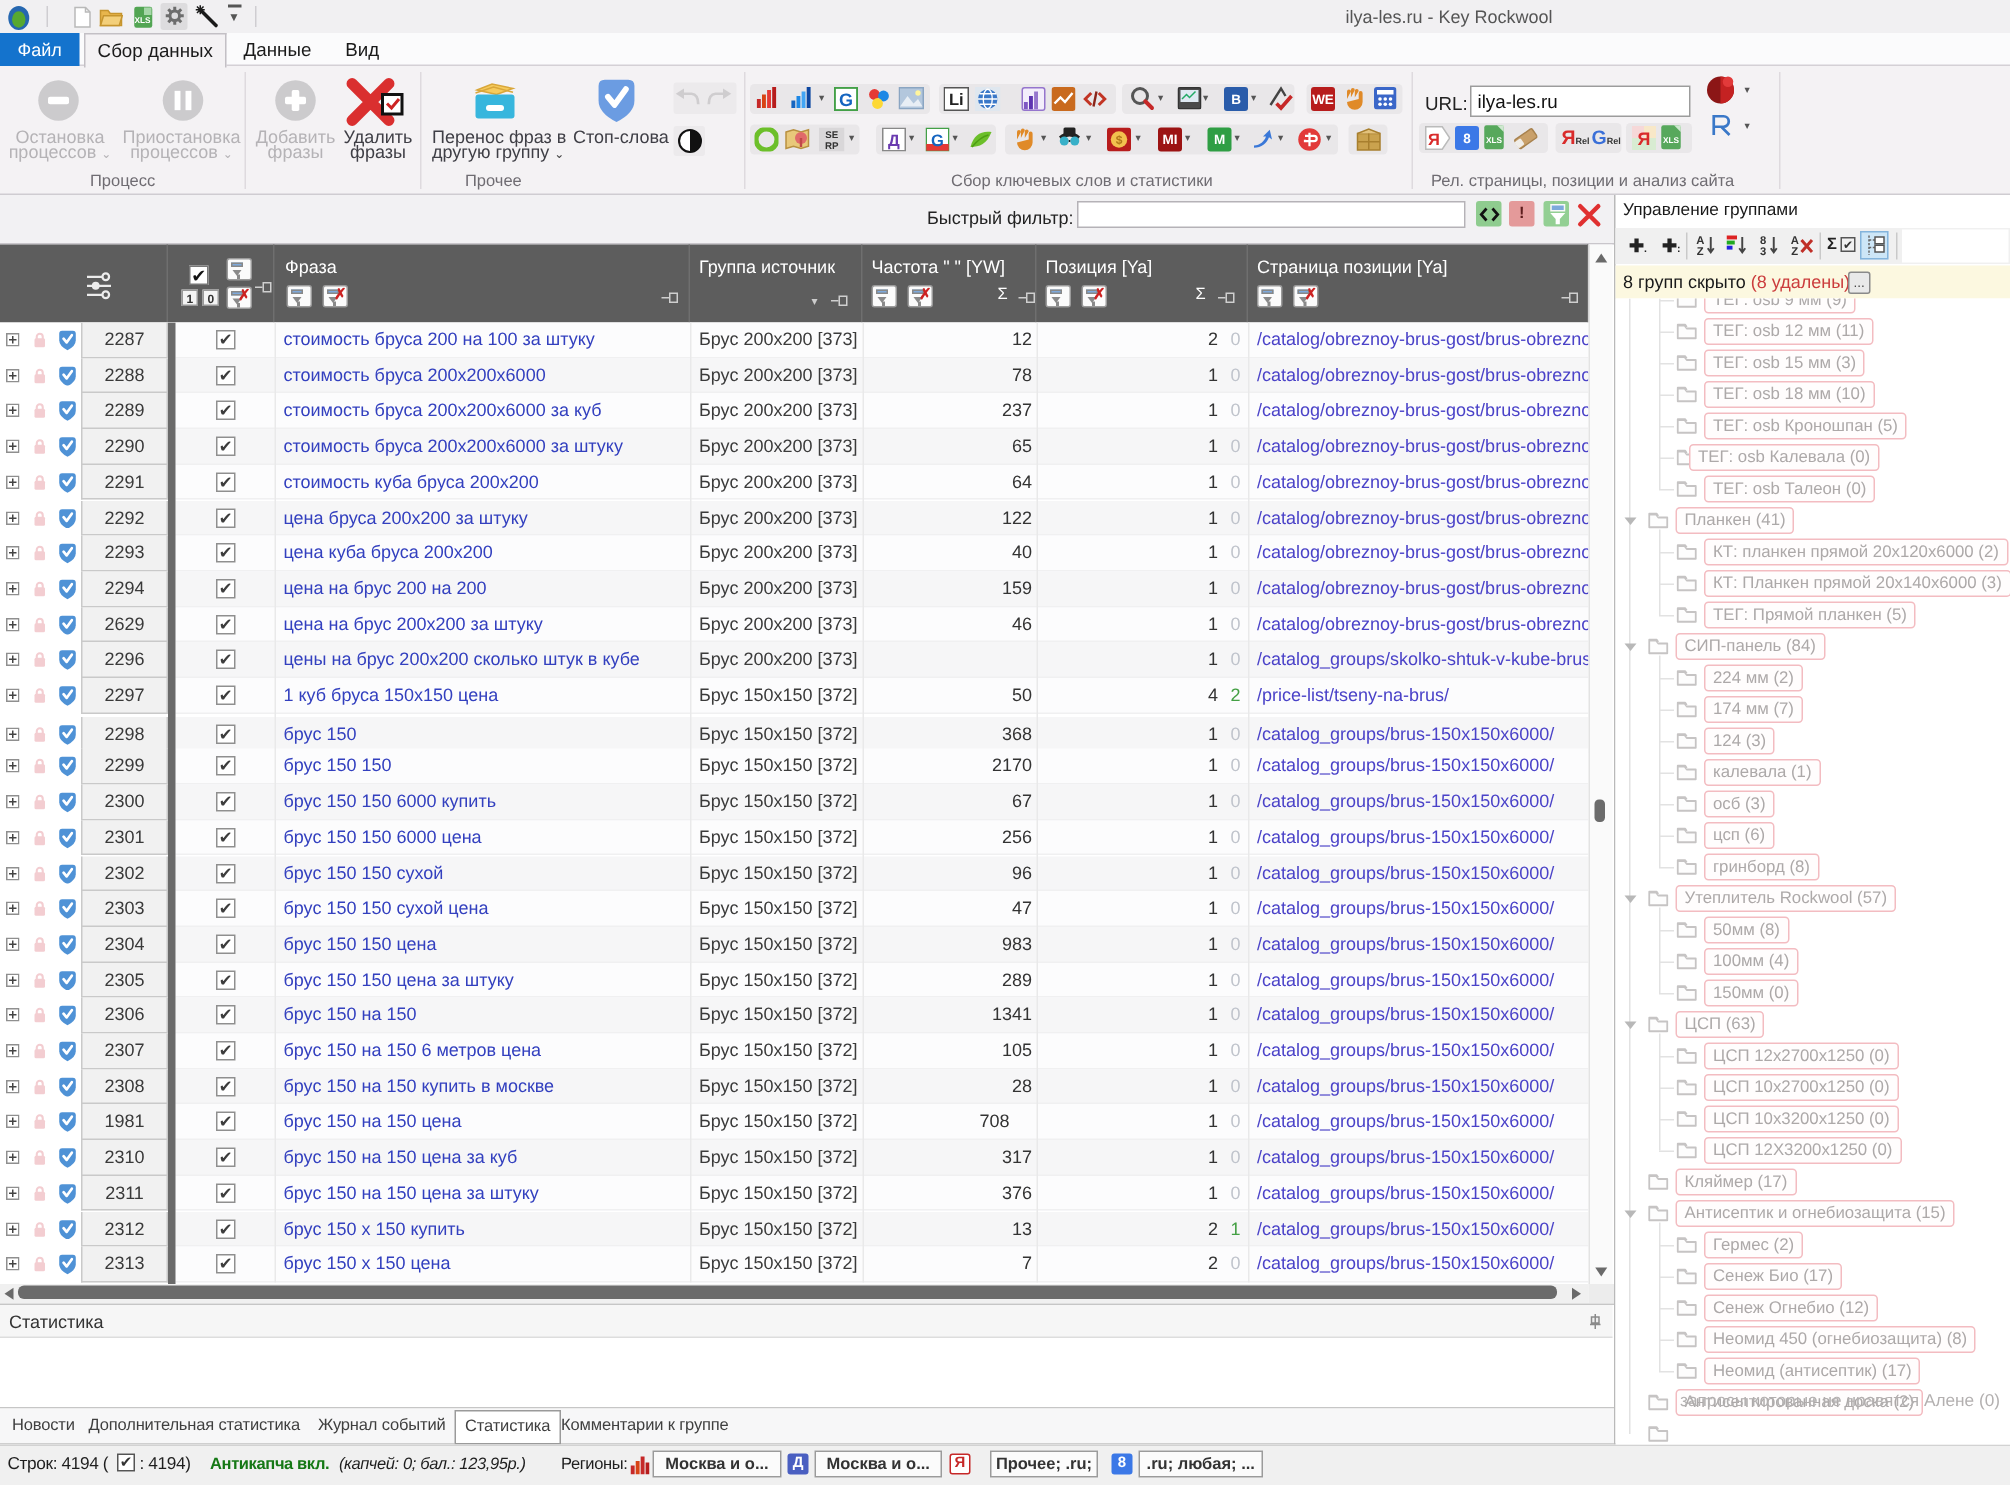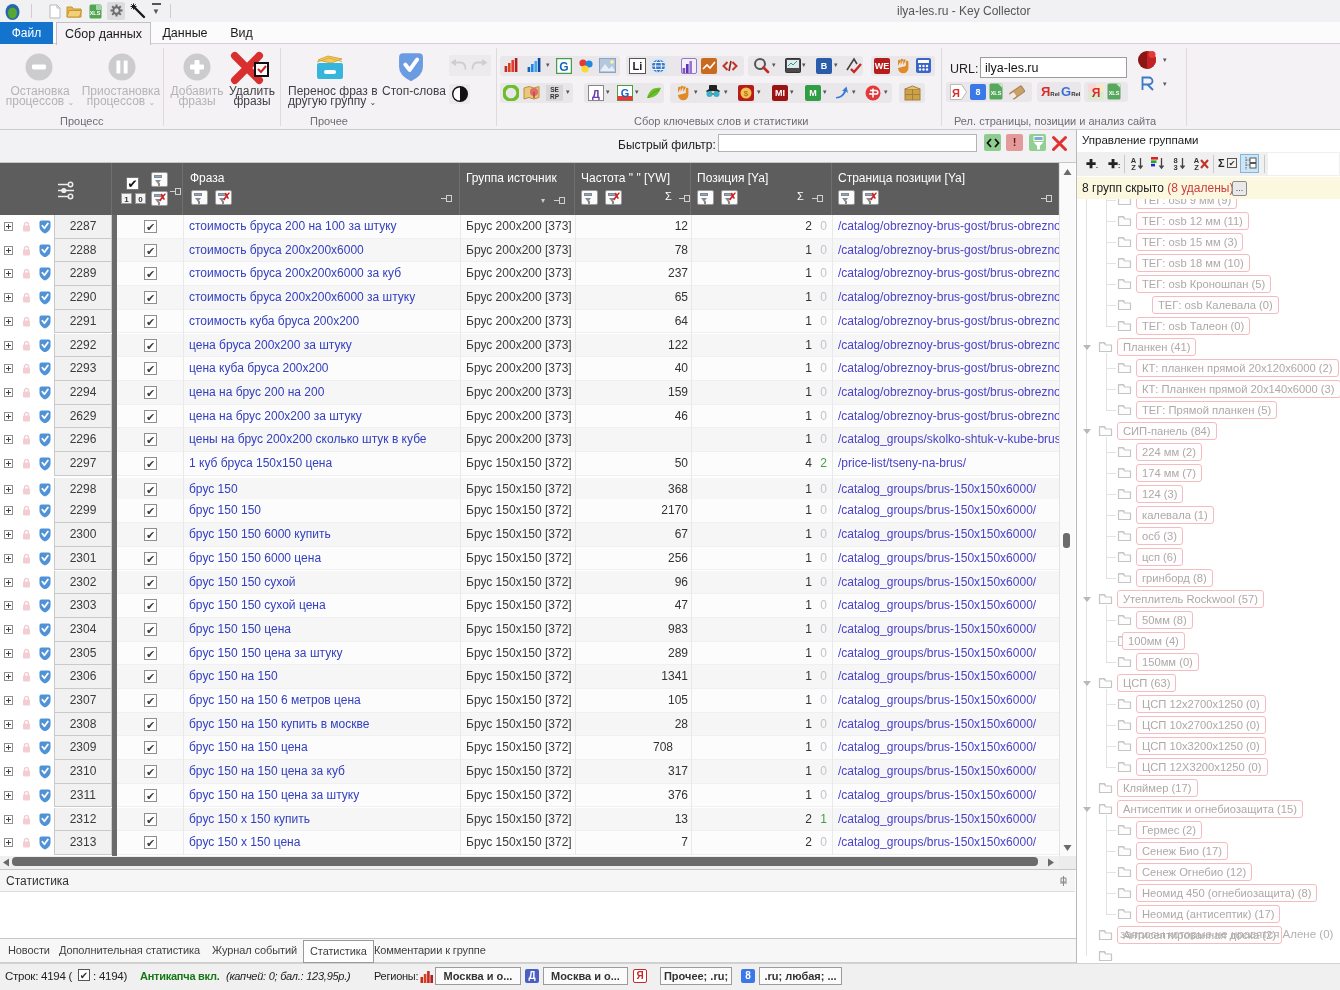--- a/index.html
+++ b/index.html
@@ -110,21 +110,21 @@
     </svg>
 <svg class="abs" style="left:130px;top:3px" width="17" height="17" viewBox="0 0 17 17">
       <path d="M4 4 L14 14" stroke="#1a1a1a" stroke-width="2.4" stroke-linecap="round"></path>
       <g stroke="#1a1a1a" stroke-width="1">
         <path d="M3.5 0.5 v6 M0.5 3.5 h6 M1.3 1.3 l4.4 4.4 M5.7 1.3 L1.3 5.7"></path>
       </g>
     </svg>
 <span class="abs" style="left:152px;top:7px;font-size:8px;color:#555">▼</span>
     <span class="abs" style="left:152px;top:3px;width:9px;height:2px;background:#555"></span>
 <span class="abs tsep" style="left:170px"></span>
-<span class="abs ttl" style="left:897px;top:4px;color:#555">ilya-les.ru - Key Collector</span>
+<span class="abs ttl" style="left:897px;top:4px;color:#555">ilya-les.ru - Key Rockwool</span>
 <div id="tabrow" class="abs"></div>
 <div class="abs tab-file">Файл</div>
 <div class="abs tab-act">Сбор данных</div>
 <div class="abs tab" style="left:151px;width:68px">Данные</div>
 <div class="abs tab" style="left:219px;width:45px">Вид</div>
 <div id="ribbon" class="abs">
 <span class="abs rsep" style="left:163px"></span>
 <span class="abs rsep" style="left:280px"></span>
 <span class="abs rsep" style="left:496px"></span>
 <span class="abs rsep" style="left:941px"></span>
@@ -1045,21 +1045,21 @@
           <path d="M4.5 2 v5 M2 4.5 h5" stroke="#444" stroke-width="1"></path>
         </svg>
 <svg class="abs" style="left:22px;top:6px" width="9" height="11" viewBox="0 0 9 11">
           <rect x="1" y="4.5" width="7" height="6" rx="1" fill="#f3cdd1"></rect>
           <path d="M2.5 5 v-1.5 a2 2 0 0 1 4 0 V5" stroke="#f3cdd1" stroke-width="1.4" fill="none"></path>
         </svg>
 <svg class="abs" style="left:39px;top:5px" width="12" height="13.799999999999999" viewBox="0 0 12 13.799999999999999">
           <path d="M0.48 6.8999999999999995 L0.48 2.4839999999999995 Q0.48 0.5519999999999999 2.4000000000000004 0.5519999999999999 L9.600000000000001 0.5519999999999999 Q11.52 0.5519999999999999 11.52 2.4839999999999995 L11.52 6.8999999999999995 Q11.52 10.764 6.0 13.524 Q0.48 10.764 0.48 6.8999999999999995 Z" fill="#4f92d6"></path>
           <path d="M3.3600000000000003 5.795999999999999 L 5.4 8.28 L 8.879999999999999 3.4499999999999997" stroke="#fff" stroke-width="1.7999999999999998" fill="none" stroke-linecap="round" stroke-linejoin="round"></path>
         </svg>
-<span class="ncell">2309</span>
+<span class="ncell">1981</span>
 <span class="cbx" style="left:144px;top:5px">✔</span>
 <span class="phr">брус 150 на 150 цена</span>
 <span class="grp">Брус 150x150 [372]</span>
 <span class="frq" style="right:386px">708</span>
 <span class="pos1" style="left:798px;width:14px;text-align:right">1</span>
 <span class="pos2" style="left:813px;width:14px;text-align:right;color:#c0c4cc">0</span>
 <span class="pg">/catalog_groups/brus-150x150x6000/</span>
 </div>
 <div class="grow alt" style="top:545.1px">
 <span class="main"></span>
@@ -1303,21 +1303,21 @@
         <path d="M1.5 3.5 v8 h12 v-6.5 h-6 l-1.5-2 h-4.5 z M1.5 3.5 v-1 h5 l1 1.5" fill="#fdfdfd" stroke="#c6c4c4" stroke-width="1.2" stroke-linejoin="round"></path>
       </svg>
 <span class="titem" style="left:59px;top:54.7px">ТЕГ: osb 18 мм (10)</span>
 <svg class="abs" style="left:40px;top:77.7px" width="15" height="13" viewBox="0 0 15 13">
         <path d="M1.5 3.5 v8 h12 v-6.5 h-6 l-1.5-2 h-4.5 z M1.5 3.5 v-1 h5 l1 1.5" fill="#fdfdfd" stroke="#c6c4c4" stroke-width="1.2" stroke-linejoin="round"></path>
       </svg>
 <span class="titem" style="left:59px;top:75.7px">ТЕГ: osb Кроношпан (5)</span>
 <svg class="abs" style="left:40px;top:98.7px" width="15" height="13" viewBox="0 0 15 13">
         <path d="M1.5 3.5 v8 h12 v-6.5 h-6 l-1.5-2 h-4.5 z M1.5 3.5 v-1 h5 l1 1.5" fill="#fdfdfd" stroke="#c6c4c4" stroke-width="1.2" stroke-linejoin="round"></path>
       </svg>
-<span class="titem" style="left:75px;top:96.7px">ТЕГ: osb Калевала (0)</span>
+<span class="titem" style="left:49px;top:96.7px">ТЕГ: osb Калевала (0)</span>
 <svg class="abs" style="left:40px;top:119.7px" width="15" height="13" viewBox="0 0 15 13">
         <path d="M1.5 3.5 v8 h12 v-6.5 h-6 l-1.5-2 h-4.5 z M1.5 3.5 v-1 h5 l1 1.5" fill="#fdfdfd" stroke="#c6c4c4" stroke-width="1.2" stroke-linejoin="round"></path>
       </svg>
 <span class="titem" style="left:59px;top:117.7px">ТЕГ: osb Талеон (0)</span>
 <span class="texp" style="left:6px;top:145.7px"></span>
 <svg class="abs" style="left:21px;top:140.7px" width="15" height="13" viewBox="0 0 15 13">
         <path d="M1.5 3.5 v8 h12 v-6.5 h-6 l-1.5-2 h-4.5 z M1.5 3.5 v-1 h5 l1 1.5" fill="#fdfdfd" stroke="#c6c4c4" stroke-width="1.2" stroke-linejoin="round"></path>
       </svg>
 <span class="titem" style="left:40px;top:138.7px">Планкен (41)</span>
 <svg class="abs" style="left:40px;top:161.7px" width="15" height="13" viewBox="0 0 15 13">
@@ -1370,21 +1370,21 @@
         <path d="M1.5 3.5 v8 h12 v-6.5 h-6 l-1.5-2 h-4.5 z M1.5 3.5 v-1 h5 l1 1.5" fill="#fdfdfd" stroke="#c6c4c4" stroke-width="1.2" stroke-linejoin="round"></path>
       </svg>
 <span class="titem" style="left:40px;top:390.7px">Утеплитель Rockwool (57)</span>
 <svg class="abs" style="left:40px;top:413.7px" width="15" height="13" viewBox="0 0 15 13">
         <path d="M1.5 3.5 v8 h12 v-6.5 h-6 l-1.5-2 h-4.5 z M1.5 3.5 v-1 h5 l1 1.5" fill="#fdfdfd" stroke="#c6c4c4" stroke-width="1.2" stroke-linejoin="round"></path>
       </svg>
 <span class="titem" style="left:59px;top:411.7px">50мм (8)</span>
 <svg class="abs" style="left:40px;top:434.7px" width="15" height="13" viewBox="0 0 15 13">
         <path d="M1.5 3.5 v8 h12 v-6.5 h-6 l-1.5-2 h-4.5 z M1.5 3.5 v-1 h5 l1 1.5" fill="#fdfdfd" stroke="#c6c4c4" stroke-width="1.2" stroke-linejoin="round"></path>
       </svg>
-<span class="titem" style="left:45px;top:432.7px">100мм (4)</span>
+<span class="titem" style="left:59px;top:432.7px">100мм (4)</span>
 <svg class="abs" style="left:40px;top:455.7px" width="15" height="13" viewBox="0 0 15 13">
         <path d="M1.5 3.5 v8 h12 v-6.5 h-6 l-1.5-2 h-4.5 z M1.5 3.5 v-1 h5 l1 1.5" fill="#fdfdfd" stroke="#c6c4c4" stroke-width="1.2" stroke-linejoin="round"></path>
       </svg>
 <span class="titem" style="left:59px;top:453.7px">150мм (0)</span>
 <span class="texp" style="left:6px;top:481.7px"></span>
 <svg class="abs" style="left:21px;top:476.7px" width="15" height="13" viewBox="0 0 15 13">
         <path d="M1.5 3.5 v8 h12 v-6.5 h-6 l-1.5-2 h-4.5 z M1.5 3.5 v-1 h5 l1 1.5" fill="#fdfdfd" stroke="#c6c4c4" stroke-width="1.2" stroke-linejoin="round"></path>
       </svg>
 <span class="titem" style="left:40px;top:474.7px">ЦСП (63)</span>
 <svg class="abs" style="left:40px;top:497.7px" width="15" height="13" viewBox="0 0 15 13">

